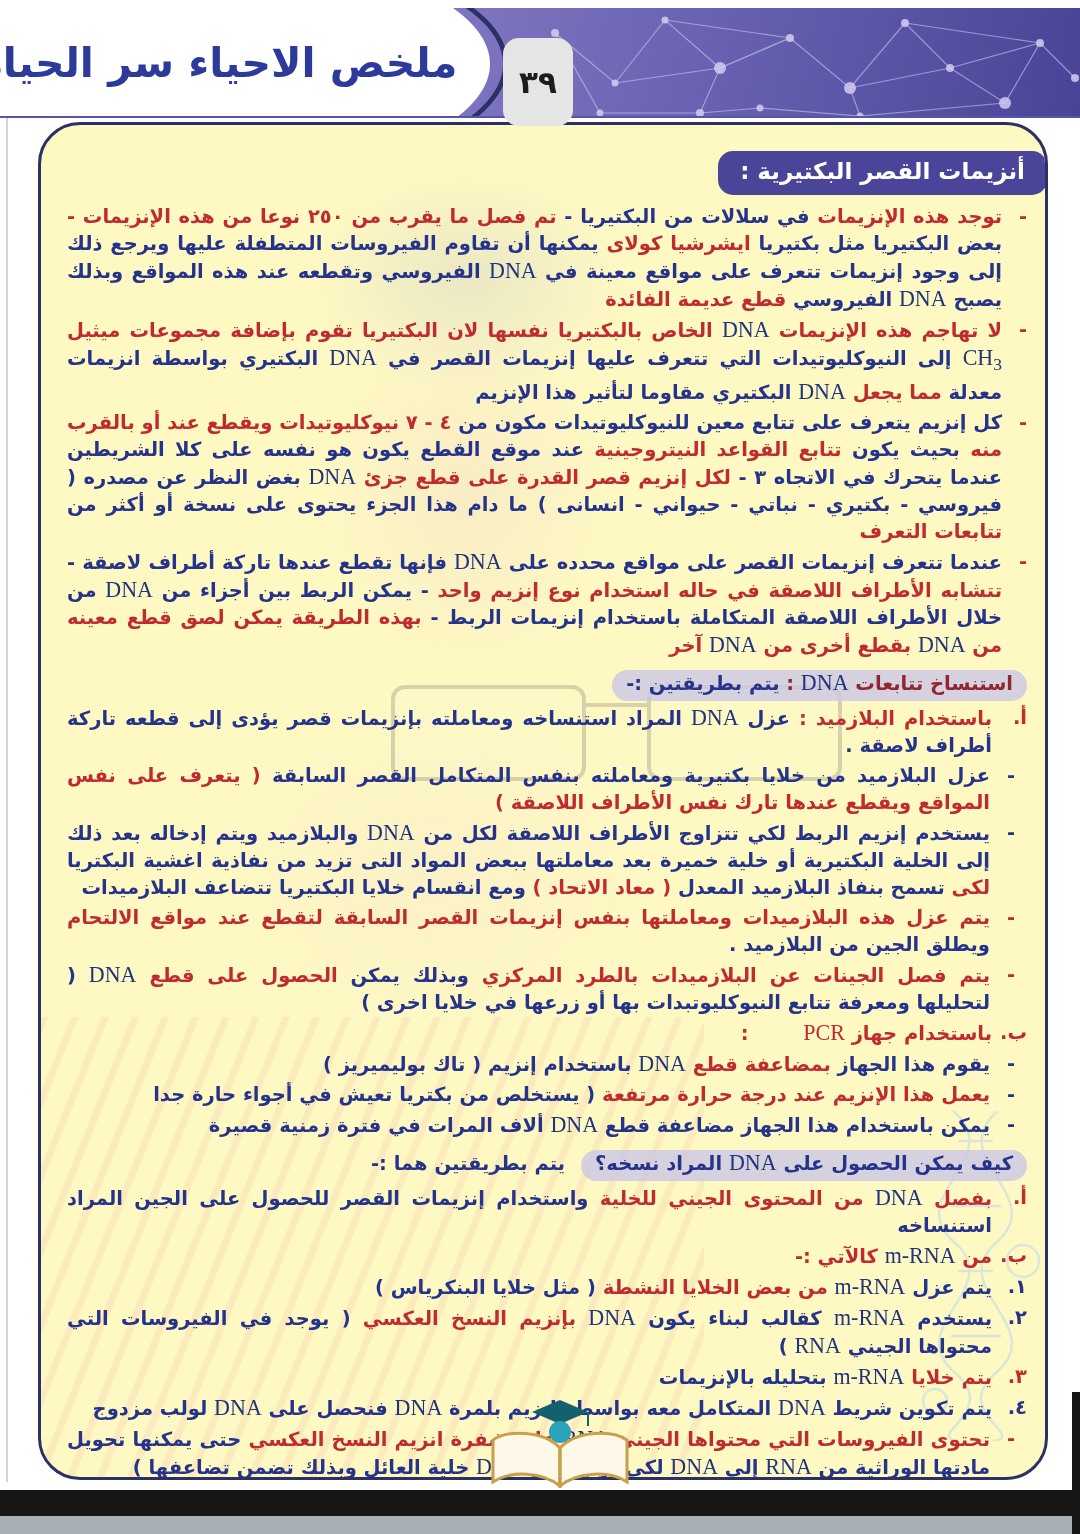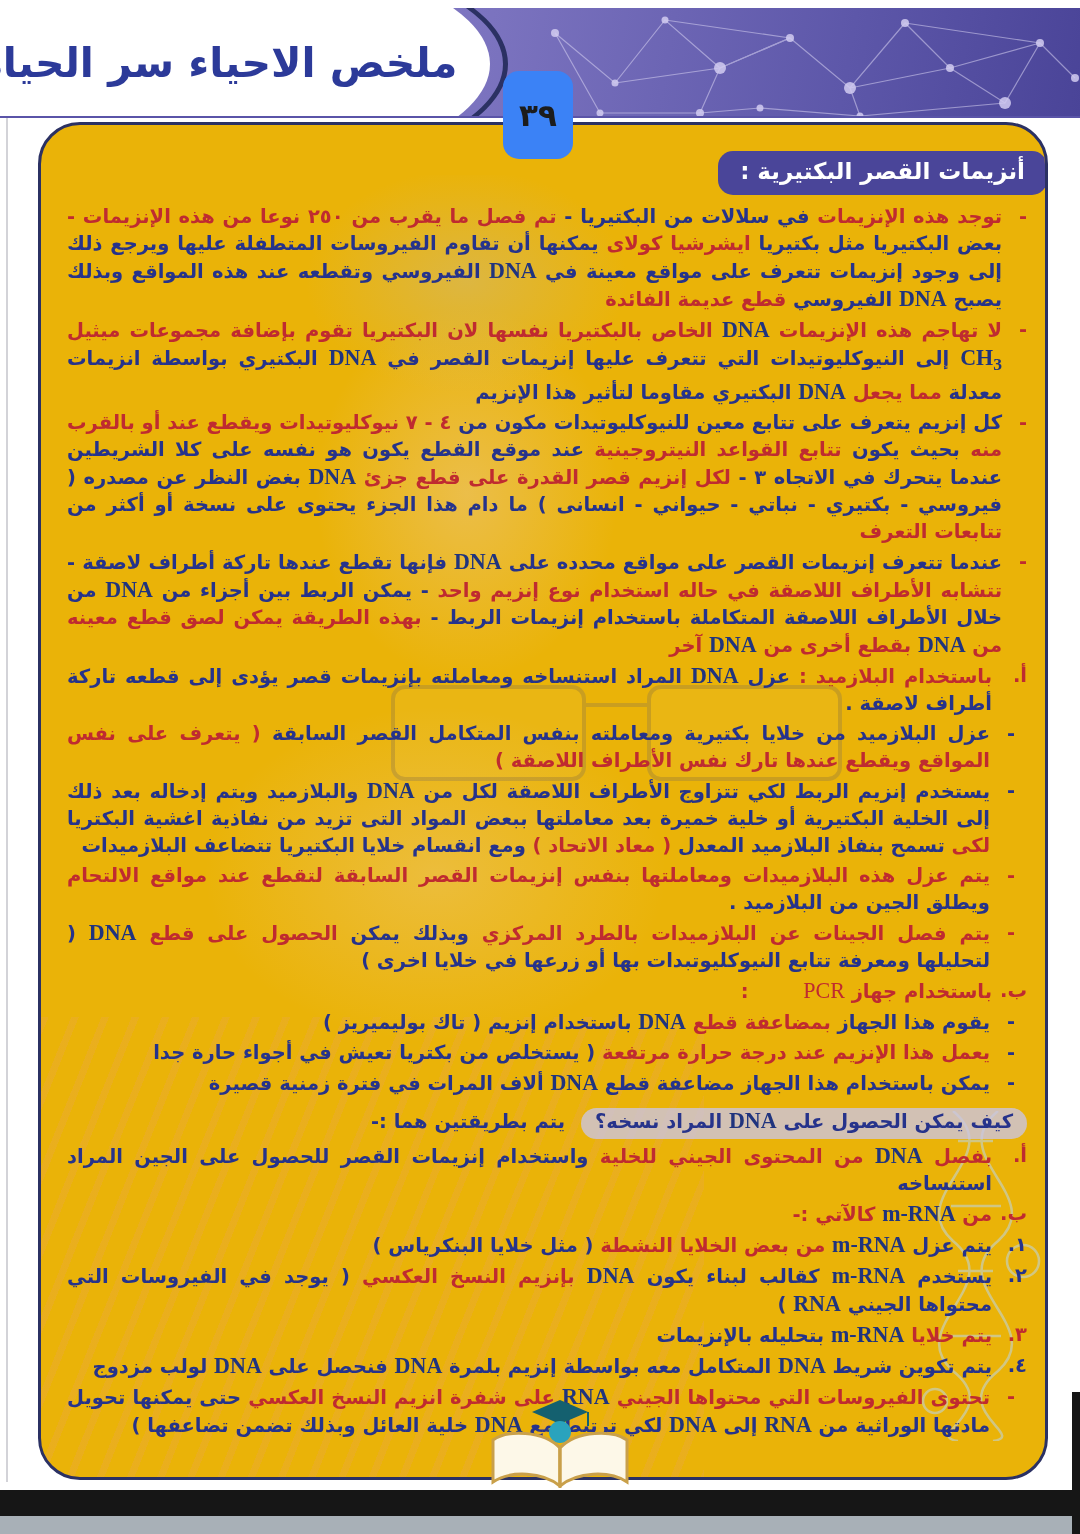--- a/index.html
+++ b/index.html
@@ -14,24 +14,24 @@
   .banner{position:absolute;left:0;top:8px;width:1080px;height:110px;overflow:hidden;
     background:linear-gradient(100deg,var(--banner-light) 0%,#7b73bf 45%,#5d57a9 78%,var(--banner-dark) 100%);
     border-bottom:2px solid #5a54a8;}
   .banner-arc{position:absolute;left:-66px;top:-62px;width:574px;height:236px;border:5px solid #2b3163;
     border-radius:50%;background:transparent;z-index:1;}
   .banner-white{position:absolute;left:-72px;top:-57px;width:562px;height:226px;background:#fff;
     border-radius:50%;z-index:2;}
   .banner-title{position:absolute;left:2px;top:0;width:432px;height:110px;z-index:3;display:flex;
     align-items:center;justify-content:center;font-size:41px;font-weight:700;color:#2c3a99;direction:rtl;white-space:nowrap;}
   .net{position:absolute;left:0;top:0;z-index:0;}
-  .page-tab{position:absolute;left:503px;top:38px;width:70px;height:88px;background:#3b82f6;border-radius:16px;
-    z-index:3;display:flex;align-items:center;justify-content:center;font-size:31px;font-weight:700;color:#1c1c1c;margin-top:33px;}
+  .page-tab{position:absolute;left:503px;top:38px;width:70px;height:88px;background:#e5e5e5;border-radius:16px;
+    z-index:3;display:flex;align-items:center;justify-content:center;font-size:31px;font-weight:700;color:#1c1c1c;}
   
-  .page-box{position:absolute;left:38px;top:122px;width:1010px;height:1358px;background:#eab308;
+  .page-box{position:absolute;left:38px;top:122px;width:1010px;height:1358px;background:#fef9c3;
     border:3px solid #2b3163;border-radius:42px;overflow:hidden;}
   .badge{position:absolute;top:26px;right:-2px;z-index:4;background:var(--badge);color:#fff;
     font-size:23px;font-weight:700;padding:7px 22px 11px;border-radius:15px;direction:rtl;}
   
   .portrait{position:absolute;left:20px;top:50px;width:780px;height:1060px;z-index:0;pointer-events:none;
     background:
       radial-gradient(ellipse 230px 160px at 52% 10%, rgba(190,190,198,.30), rgba(190,190,198,0) 70%),
       radial-gradient(ellipse 210px 260px at 52% 30%, rgba(238,211,200,.34), rgba(238,211,200,0) 72%),
       radial-gradient(ellipse 330px 240px at 48% 66%, rgba(242,218,208,.26), rgba(242,218,208,0) 70%);}
   .glasses{position:absolute;left:350px;top:560px;width:480px;height:120px;z-index:0;opacity:.26;pointer-events:none;}
@@ -47,21 +47,21 @@
   .blk{position:relative;margin:0 0 3px;}
   .bullet{padding-right:27px;}
   .sub{margin-right:12px;padding-right:27px;}
   .letter,.num{padding-right:37px;}
   .marker{position:absolute;right:2px;top:0;font-weight:700;}
   .mc-r{color:var(--red);} .mc-b{color:var(--navy);}
   .h1,.h2{margin:10px 0 7px;padding-right:2px;}
   .band{background:var(--band);border-radius:16px;padding:2px 14px 6px;}
   .trail{margin-right:16px;}
   .c-b{color:var(--navy);} .c-r{color:var(--red);margin-top:25px;} .c-m{color:var(--maroon);}
-  .c-l{font-family:"Liberation Serif",serif;font-weight:700;color:#20347e;font-size:1.13em;}
+  .c-l{font-family:"Liberation Serif",serif;font-weight:400;color:#20347e;font-size:1.13em;}
   .c-lr{font-family:"Liberation Serif",serif;font-weight:400;color:var(--red);font-size:1.13em;margin-left:48px;}
   sub.c-l{font-size:.9em;}
   
   .brand{position:absolute;left:470px;top:1396px;width:180px;z-index:6;text-align:center;}
   .brand-text{margin-top:-4px;font-size:24px;font-weight:700;color:#c6913f;direction:ltr;
     text-shadow:0 0 1px #7a5a20;border-bottom:3px solid #b9c0c6;padding-bottom:2px;}
   .brand-text .lat{font-style:italic;font-family:"Liberation Serif",serif;}
   
   .edge-left{position:absolute;left:6px;top:52px;width:26px;height:1430px;border-left:2px solid #d3d3d8;
     border-top:2px solid #d3d3d8;border-top-left-radius:16px;z-index:0;}
@@ -132,20 +132,21 @@
       <circle cx="110" cy="150" r="16"></circle>
         <circle cx="22" cy="290" r="12"></circle>
     </g>
   </svg>
   <div class="badge">أنزيمات القصر البكتيرية :</div>
   <div class="content">
       <div class="blk bullet"><span class="marker mc-r">-</span><span class="c-r">توجد هذه الإنزيمات </span><span class="c-b">في سلالات من البكتيريا - </span><span class="c-r">تم فصل ما يقرب من ٢٥٠ نوعا من هذه الإنزيمات - </span><span class="c-b">بعض البكتيريا مثل بكتيريا </span><span class="c-r">ايشرشيا كولاى </span><span class="c-b">يمكنها أن تقاوم الفيروسات المتطفلة عليها ويرجع ذلك إلى وجود إنزيمات تتعرف على مواقع معينة في </span><span class="c-l">DNA</span><span class="c-b"> الفيروسي وتقطعه عند هذه المواقع وبذلك يصبح </span><span class="c-l">DNA</span><span class="c-b"> الفيروسي </span><span class="c-r">قطع عديمة الفائدة</span></div>
       <div class="blk bullet"><span class="marker mc-r">-</span><span class="c-r">لا تهاجم هذه الإنزيمات </span><span class="c-l">DNA</span><span class="c-r"> الخاص بالبكتيريا نفسها لان البكتيريا تقوم بإضافة مجموعات ميثيل </span><span class="c-l">CH</span><sub class="c-l">3</sub><span class="c-b"> إلى النيوكليوتيدات التي تتعرف عليها إنزيمات القصر في </span><span class="c-l">DNA</span><span class="c-b"> البكتيري بواسطة انزيمات معدلة </span><span class="c-r">مما يجعل </span><span class="c-l">DNA</span><span class="c-b"> البكتيري مقاوما لتأثير هذا الإنزيم</span></div>
       <div class="blk bullet"><span class="marker mc-r">-</span><span class="c-b">كل إنزيم يتعرف على تتابع معين للنيوكليوتيدات مكون من </span><span class="c-r">٤ - ٧ نيوكليوتيدات ويقطع عند أو بالقرب منه </span><span class="c-b">بحيث يكون </span><span class="c-r">تتابع القواعد النيتروجينية </span><span class="c-b">عند موقع القطع يكون هو نفسه على كلا الشريطين عندما يتحرك في الاتجاه ٣ - </span><span class="c-r">لكل إنزيم قصر القدرة على قطع جزئ </span><span class="c-l">DNA</span><span class="c-b"> بغض النظر عن مصدره ( فيروسي - بكتيري - نباتي - حيواني - انسانى )   ما دام هذا الجزء يحتوى على نسخة أو أكثر من </span><span class="c-r">تتابعات التعرف</span></div>
       <div class="blk bullet"><span class="marker mc-r">-</span><span class="c-b">عندما تتعرف إنزيمات القصر على مواقع محدده على </span><span class="c-l">DNA</span><span class="c-b"> فإنها تقطع عندها تاركة أطراف لاصقة - </span><span class="c-r">تتشابه الأطراف اللاصقة في حاله استخدام نوع إنزيم واحد </span><span class="c-b">- يمكن الربط بين أجزاء من </span><span class="c-l">DNA</span><span class="c-b"> من خلال الأطراف اللاصقة المتكاملة باستخدام إنزيمات الربط - </span><span class="c-r">بهذه الطريقة يمكن لصق قطع معينه من </span><span class="c-l">DNA</span><span class="c-r"> بقطع أخرى من </span><span class="c-l">DNA</span><span class="c-r"> آخر</span></div>
+      <div class="blk h1"><span class="band"><span class="c-m">استنساخ تتابعات </span><span class="c-l">DNA</span><span class="c-m"> :   </span><span class="c-b">يتم بطريقتين :-</span></span></div>
       <div class="blk letter"><span class="marker mc-r">أ.</span><span class="c-r">باستخدام البلازميد : </span><span class="c-b">عزل </span><span class="c-l">DNA</span><span class="c-b"> المراد استنساخه ومعاملته بإنزيمات قصر يؤدى إلى قطعه تاركة أطراف لاصقة .</span></div>
       <div class="blk sub"><span class="marker mc-b">-</span><span class="c-b">عزل البلازميد من خلايا بكتيرية ومعاملته بنفس المتكامل القصر السابقة </span><span class="c-r">( يتعرف على نفس المواقع ويقطع عندها تارك نفس الأطراف اللاصقة )</span></div>
       <div class="blk sub"><span class="marker mc-b">-</span><span class="c-b">يستخدم إنزيم الربط لكي تتزاوج الأطراف اللاصقة لكل من </span><span class="c-l">DNA</span><span class="c-b"> والبلازميد ويتم إدخاله بعد ذلك إلى الخلية البكتيرية أو خلية خميرة بعد معاملتها ببعض المواد التى تزيد من نفاذية اغشية البكتريا </span><span class="c-r">لكى </span><span class="c-b">تسمح بنفاذ البلازميد المعدل </span><span class="c-r">( معاد الاتحاد ) </span><span class="c-b">ومع انقسام خلايا البكتيريا تتضاعف البلازميدات</span></div>
       <div class="blk sub"><span class="marker mc-r">-</span><span class="c-r">يتم عزل هذه البلازميدات ومعاملتها بنفس إنزيمات القصر السابقة لتقطع عند مواقع الالتحام </span><span class="c-b">ويطلق الجين من البلازميد .</span></div>
       <div class="blk sub"><span class="marker mc-r">-</span><span class="c-r">يتم فصل الجينات عن البلازميدات بالطرد المركزي </span><span class="c-b">وبذلك يمكن </span><span class="c-r">الحصول على قطع </span><span class="c-l">DNA</span><span class="c-b"> ( لتحليلها ومعرفة تتابع النيوكليوتبدات بها أو زرعها في خلايا اخرى )</span></div>
       <div class="blk letter"><span class="marker mc-r">ب.</span><span class="c-r">باستخدام جهاز </span><span class="c-lr">PCR</span><span class="c-r"> :</span></div>
       <div class="blk sub"><span class="marker mc-b">-</span><span class="c-b">يقوم هذا الجهاز </span><span class="c-r">بمضاعفة قطع </span><span class="c-l">DNA</span><span class="c-b"> باستخدام إنزيم ( تاك بوليميريز )</span></div>
       <div class="blk sub"><span class="marker mc-b">-</span><span class="c-r">يعمل هذا الإنزيم عند درجة حرارة مرتفعة </span><span class="c-b">( يستخلص من بكتريا تعيش في أجواء حارة جدا</span></div>
       <div class="blk sub"><span class="marker mc-b">-</span><span class="c-b">يمكن باستخدام هذا الجهاز مضاعفة قطع </span><span class="c-l">DNA</span><span class="c-b"> ألاف المرات في فترة زمنية قصيرة</span></div>
       <div class="blk h2"><span class="band"><span class="c-b">كيف يمكن الحصول على </span><span class="c-l">DNA</span><span class="c-b"> المراد نسخه؟</span></span><span class="trail"><span class="c-b">يتم بطريقتين هما :-</span></span></div>

